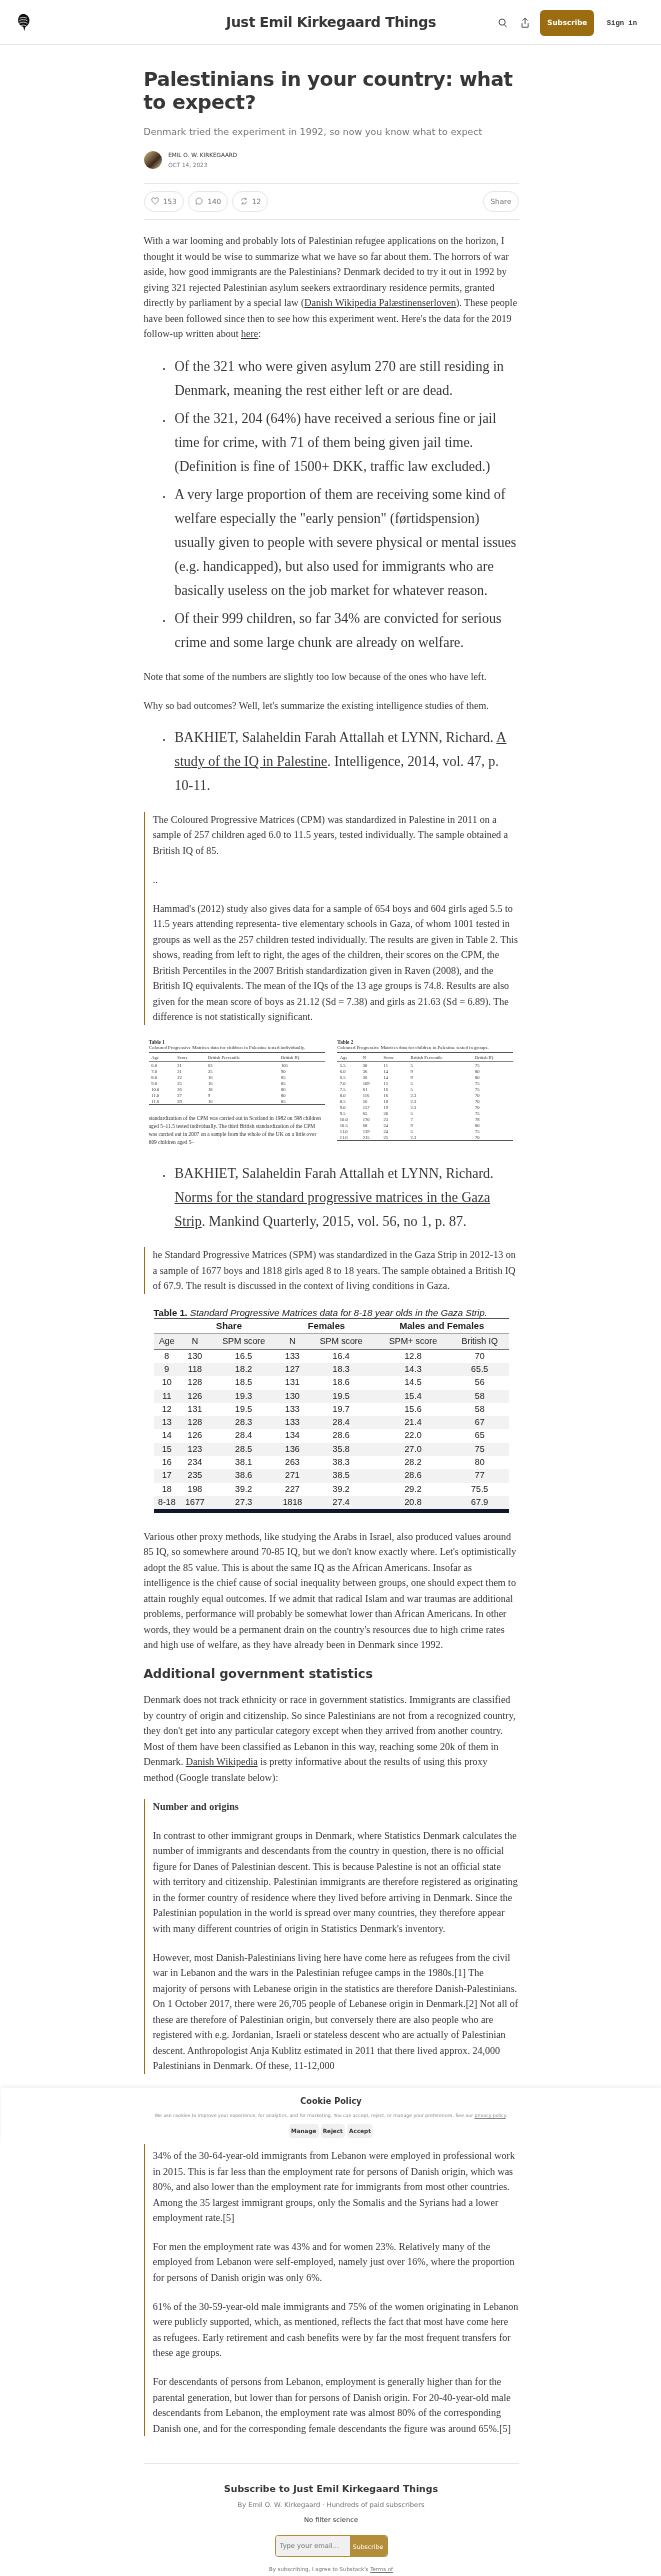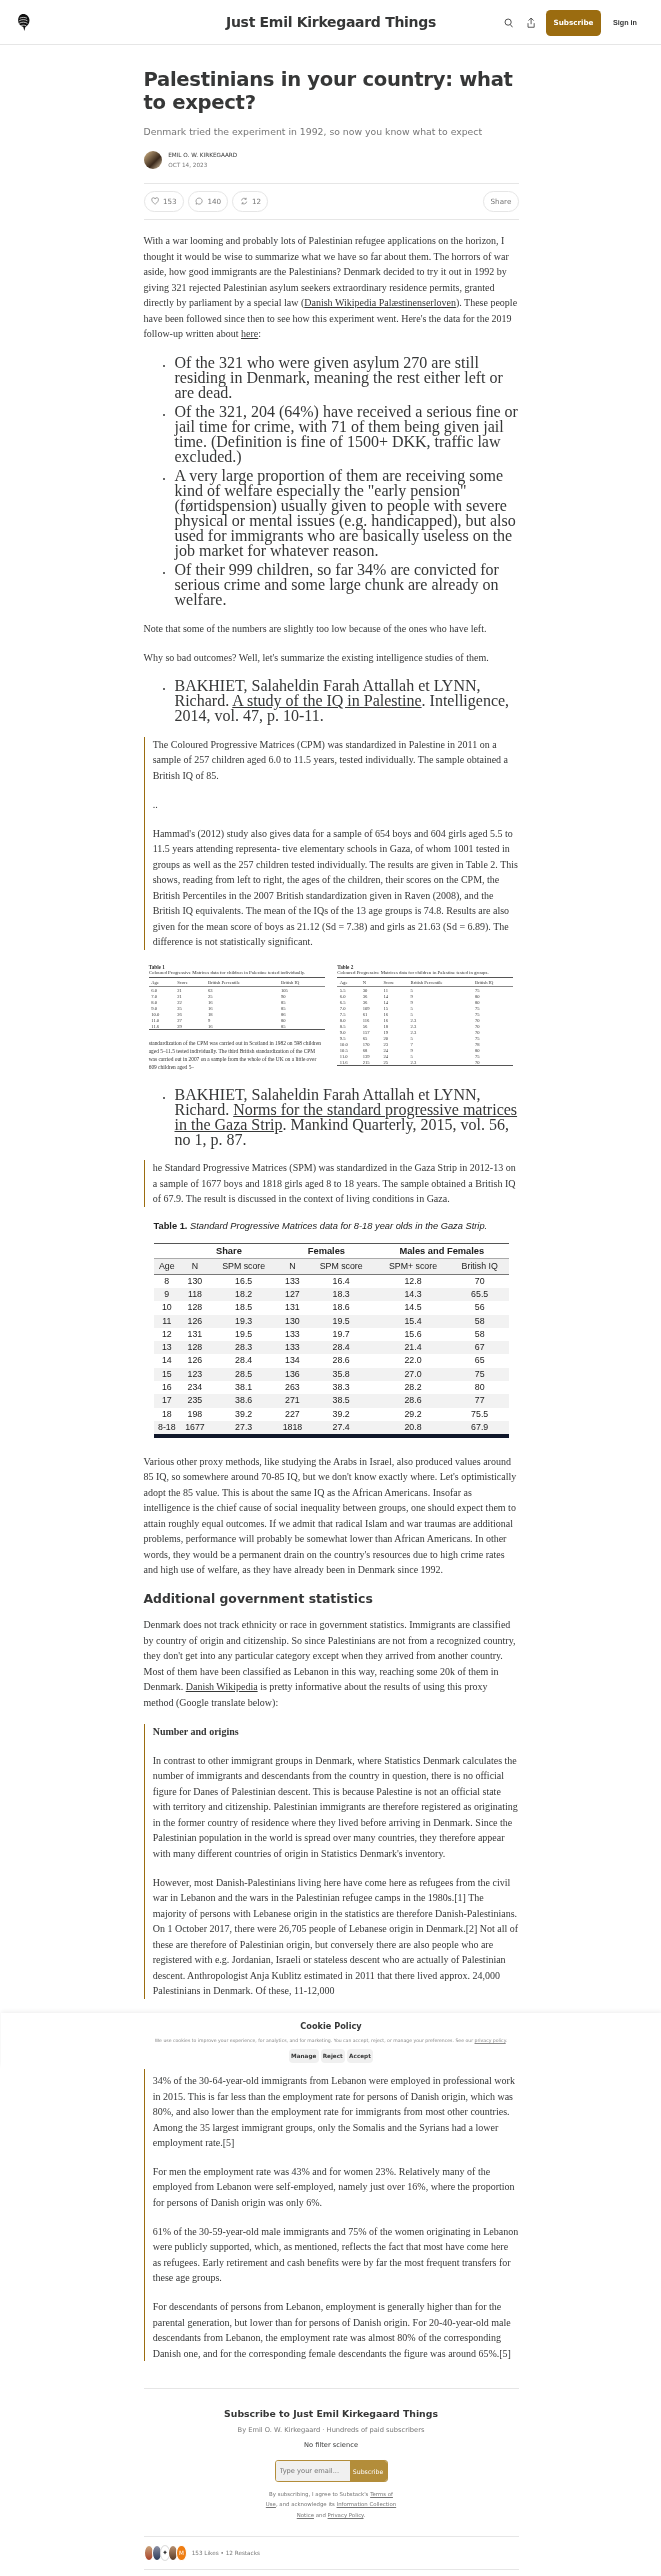--- a/index.html
+++ b/index.html
@@ -3,52 +3,52 @@
 <meta charset="utf-8">
 <style>
 *{box-sizing:border-box;margin:0;padding:0}
 body{width:662px;background:#fff;color:#363737;font-family:"Liberation Serif","DejaVu Serif",serif;}
 .topbar{height:45px;border-bottom:0.5px solid #e6e6e6;position:relative;display:flex;align-items:center;justify-content:center;background:#fff}
 .logo{position:absolute;left:13.4px;top:12.4px;width:20.6px;height:20.6px}
 .site-title{font-family:"DejaVu Sans",sans-serif;font-weight:bold;font-size:14px;color:#363737;letter-spacing:-0.3px}
 .top-actions{position:absolute;right:25px;top:9.8px;display:flex;align-items:center;gap:7.2px}
 .icon-btn{width:15.5px;height:15.5px;display:flex;align-items:center;justify-content:center;color:#555}
 .sub-btn{background:#9b6c10;color:#fff;font-family:"DejaVu Sans",sans-serif;font-weight:bold;font-size:7.2px;padding:0 7.2px;height:26px;border-radius:4.6px;display:flex;align-items:center}
-.signin{font-family:Liberation Sans, sans-serif;font-weight:bold;font-size:7.2px;color:#363737;margin-left:5.2px}
+.signin{font-family:Liberation Mono, monospace;font-weight:bold;font-size:7.2px;color:#363737;margin-left:5.2px}
 .wrap{width:375px;margin:0 auto;padding-left:0}
 .post-title{font-family:"DejaVu Sans",sans-serif;font-weight:bold;font-size:19.6px;line-height:23px;color:#363737;margin-top:23px;letter-spacing:-0.3px}
 .subtitle{font-family:"DejaVu Sans",sans-serif;font-size:9.3px;color:#777;margin-top:12.4px}
 .byline{display:flex;align-items:center;margin-top:12.4px;gap:6.2px}
 .avatar{width:18.5px;height:18.5px;border-radius:50%;background:linear-gradient(135deg,#d8b98a,#3b2a1c 60%,#e3cfae);}
 .byline-text{font-family:"DejaVu Sans",sans-serif;font-size:5.7px;line-height:10.3px;text-transform:uppercase}
 .byline-text .name{color:#363737}
 .byline-text .date{color:#777}
 .hr{border-top:0.5px solid #e6e6e6}
 .actions{display:flex;align-items:flex-end;padding:7.2px 0;gap:4.1px}
 .pill{border:0.5px solid #e6e6e6;border-radius:10.3px;height:20.6px;padding:0 6.2px;display:flex;align-items:center;gap:4.1px;font-family:"DejaVu Sans",sans-serif;font-size:7.2px;color:#777}
 .pill svg{width:8.2px;height:8.2px}
 .share-pill{margin-left:auto}
 .body p{font-size:10px;line-height:15.5px;margin:0 0 13.4px;color:#363737}
 .body a{color:#363737;text-decoration:underline}
 .body ul{margin:0 0 13.4px 0;padding-left:30px}
-.body li{font-size:16px;line-height:15px;margin-bottom:4.1px;padding-left:1px}
+.body li{font-size:14px;line-height:24px;margin-bottom:4.1px;padding-left:1px}
 .body li::marker{font-size:7.2px}
 blockquote{border-left:1.5px solid #9b6c10;padding-left:8.2px;margin:0 0 14.4px}
 blockquote p{margin-bottom:13.4px}
 .fig{width:100%;margin:0 0 15.5px;}
 .sci-tables{display:flex;gap:12.4px;padding:0 5.2px;font-family:"Liberation Serif",serif;font-size:4.6px;color:#333}
 .sci{flex:1}
 .sci .tnum{font-weight:bold;font-size:5.2px}
 .sci .tcap{font-size:4.9px;margin-bottom:2.1px}
 .sci table{width:100%;border-collapse:collapse;border-top:0.5px solid #555;border-bottom:0.5px solid #555;font-size:4.6px}
 .sci th{font-weight:normal;text-align:left;padding:1.5px 2.6px;border-bottom:0.5px solid #888;vertical-align:top}
 .sci td{padding:0.5px 2.6px;text-align:left}
 .sci-note{font-size:5.4px;line-height:7.7px;margin-top:10.3px;width:100%}
 .spm-table{margin:0 auto 15.5px;width:355px;font-family:"Liberation Sans",sans-serif;color:#222}
-.spm-table .cap{font-size:9.3px;border-bottom:0.5px solid #555;padding-bottom:12px;margin-left:0}
+.spm-table .cap{font-size:9.3px;border-bottom:0.5px solid #555;padding-bottom:0;margin-left:0}
 .spm-table .cap b{font-weight:bold}
 .spm-table .cap i{font-style:italic}
 .spm-table table{width:100%;border-collapse:collapse;font-size:8.8px}
 .spm-table .groups th{font-weight:bold;font-size:9.3px;padding:2.1px 0;border-bottom:1px solid #aaa}
 .spm-table .heads th{font-weight:normal;background:#f0f0f0;padding:2.1px 1px;border-bottom:0.5px solid #777;line-height:10.3px}
 .spm-table td{text-align:center;padding:1px 0;line-height:11.3px}
 .spm-table tr.alt td{background:#f2f2f2}
 .spm-table tbody tr:last-child td{border-bottom:4px solid #0f172a}
 h2.sec{font-family:"DejaVu Sans",sans-serif;font-weight:bold;font-size:12.4px;color:#363737;margin:2.1px 0 11.3px}
 .bq-head{font-weight:bold;}

